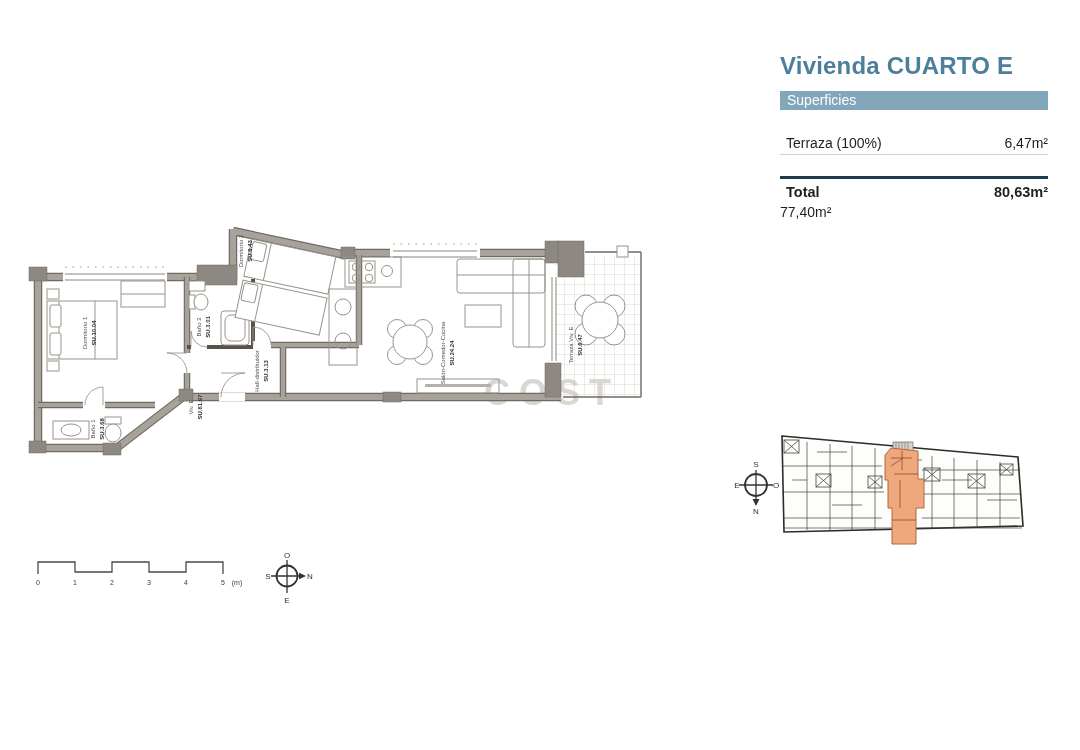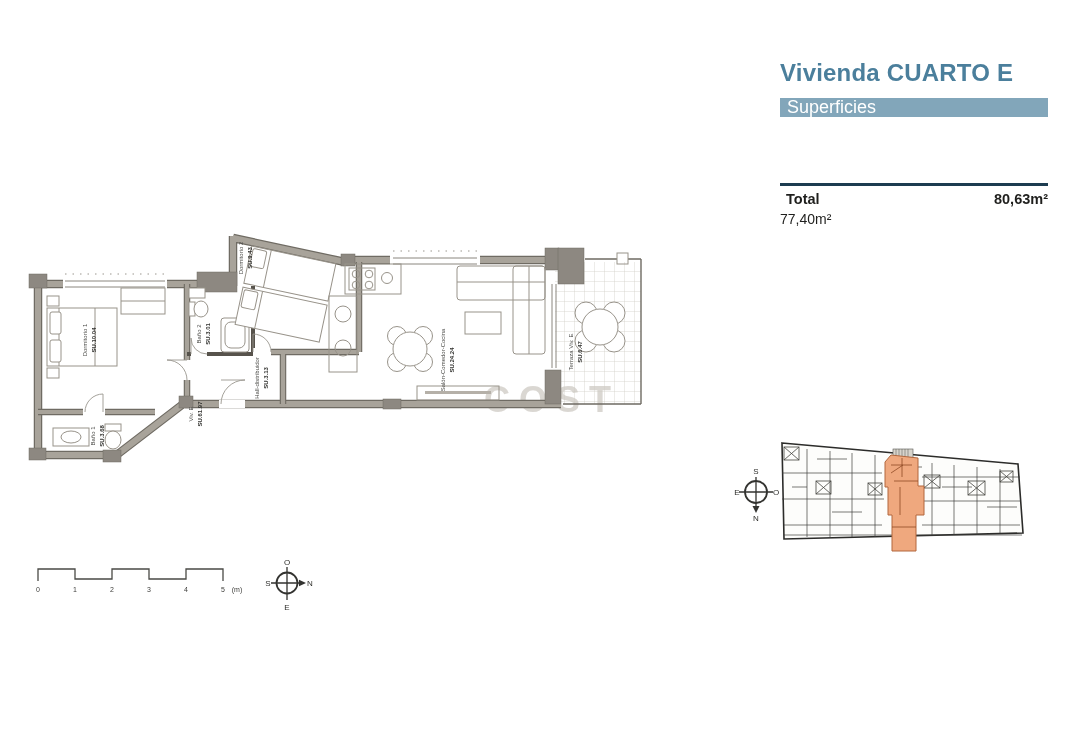--- a/index.html
+++ b/index.html
@@ -1,23 +1,23 @@
 <!DOCTYPE html>
 <html><head>
 <meta charset="utf-8">
 <style>
   html,body{margin:0;padding:0;background:#ffffff;}
   #canvas{position:relative;width:1080px;height:606px;background:#ffffff;overflow:hidden;
-          font-family:"Liberation Sans", sans-serif;margin-top:7px;}
+          font-family:"Liberation Sans", sans-serif;}
   .abs{position:absolute;}
 
   
   #page-title{left:780px;top:52px;width:290px;font-size:24px;font-weight:bold;color:#4b7f9c;letter-spacing:.2px;}
   #surfaces-header{left:780px;top:91px;width:261px;height:19px;background:#82a6ba;color:#ffffff;
-                   font-size:18px;line-height:19px;padding-left:7px;}
+                   font-size:14px;line-height:19px;padding-left:7px;}
   .trow{left:780px;width:268px;height:22px;display:flex;justify-content:space-between;align-items:center;
         font-size:14px;color:#1f1f1d;}
   .trow .tl{padding-left:6px;}
   .trow .tv{text-align:right;}
   .sep{border-bottom:1px solid #c3d6e0;}
   #row-0{top:110px;} #row-1{top:132px;} #row-2{top:154px;}
   #dark-divider{left:780px;top:176px;width:268px;height:3px;background:#1d3c50;}
   #row-total{top:181px;font-weight:bold;font-size:14.5px;}
   #row-comp{top:201px;height:30px;align-items:flex-start;}
   #row-comp .tl{line-height:15px;}
@@ -67,20 +67,24 @@
   .photo .abs{position:absolute;}
 </style>
 </head>
 <body>
 
 <div id="canvas">
 
   <div class="abs" id="page-title">Vivienda CUARTO E</div>
   <div class="abs" id="surfaces-header">Superficies</div>
 
+  <div class="abs trow sep" id="row-1">
+    <span class="tl">Terraza (100%)</span>
+    <span class="tv">6,47m²</span>
+  </div>
   <div class="abs" id="dark-divider"></div>
   <div class="abs trow" id="row-total">
     <span class="tl">Total</span>
     <span class="tv">80,63m²</span>
   </div>
   <div class="abs trow" id="row-comp">
     <span class="tv">77,40m²</span>
   </div>
 
   <div class="abs" id="watermark">COST</div>

